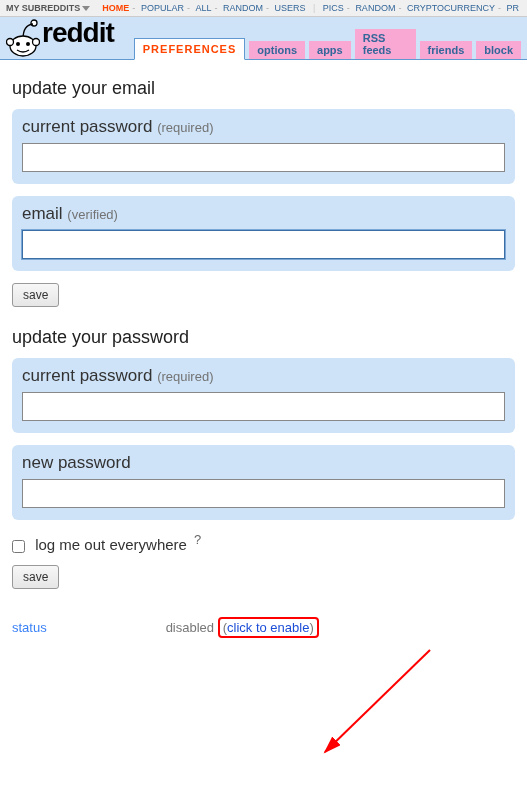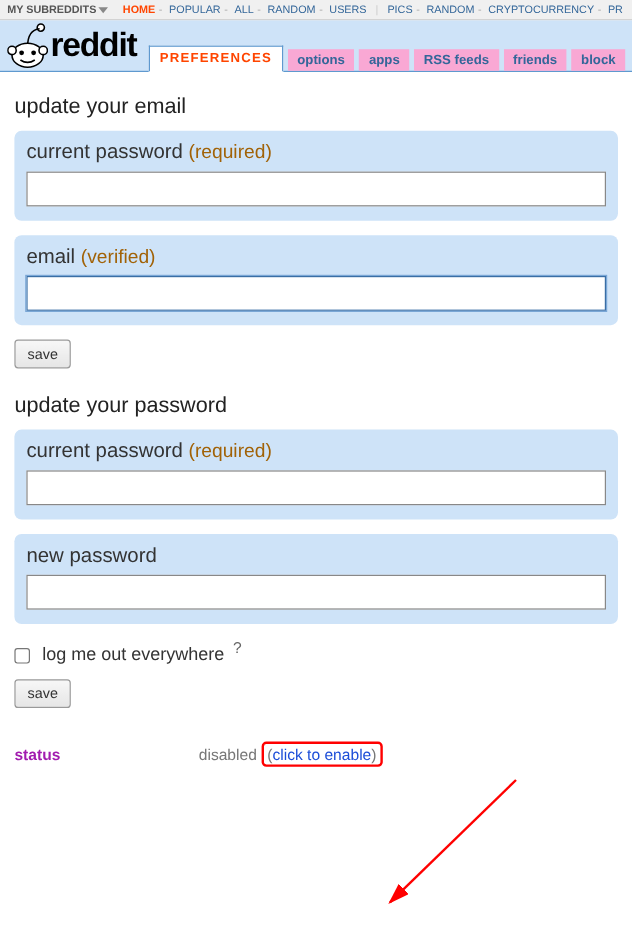--- a/index.html
+++ b/index.html
@@ -5,39 +5,39 @@
 *{box-sizing:border-box;margin:0;padding:0}
 body{font-family:verdana,arial,helvetica,sans-serif;font-size:12px;background:#fff;color:#000;width:527px;overflow:hidden}
 .topbar{background:#f0f0f0;border-bottom:1px solid #ccc;font-size:9px;padding:3px 6px;color:#888;white-space:nowrap}
 .topbar .lbl{font-weight:bold;color:#555}
 .topbar a{color:#369;text-decoration:none;margin:0 2px}
 .topbar a.hot{color:#ff4500;font-weight:bold}
 .topbar .sep{color:#aaa;margin:0 1px}
 .topbar .pipe{color:#ccc;margin:0 3px}
 .drop{display:inline-block;width:0;height:0;border-left:4px solid transparent;border-right:4px solid transparent;border-top:5px solid #888;vertical-align:middle;margin-left:2px}
 .header{background:#cee3f8;border-bottom:1px solid #5f99cf;padding:2px 6px 0 6px;display:flex;align-items:flex-end}
-.logo{display:flex;align-items:center;margin-right:8px}
+.logo{display:flex;align-items:flex-start;margin-right:20px}
 .logo svg{display:block}
 .wordmark{font-family:verdana,sans-serif;font-size:28px;font-weight:bold;color:#000;line-height:1;margin-bottom:3px;margin-left:2px;letter-spacing:-1px}
 .tabs{display:flex;align-items:flex-end;margin-left:auto;gap:4px}
 .tabs .active{background:#fff;border:1px solid #5f99cf;border-bottom:1px solid #fff;padding:4px 8px;font-size:11px;font-weight:bold;color:#ff4500;text-transform:uppercase;position:relative;top:1px;letter-spacing:1px}
 .tabs a{background:#f9a8d4;padding:3px 8px;font-size:11px;color:#369;text-decoration:none;font-weight:bold}
 .main{padding:12px}
 h1{font-size:18px;font-weight:normal;color:#222;margin:6px 0 10px}
 .field{background:#cee3f8;border-radius:6px;padding:8px 10px 12px;margin-bottom:12px}
 .field-label{font-size:17px;color:#333;margin-bottom:6px}
-.field-label .hint{color:#a16207;font-size:16px}
+.field-label .hint{color:#737373;font-size:13px}
 .field input[type=text],.field input[type=password],.field input[type=email]{width:100%;padding:6px;font-size:13px;border:1px solid #888;background:#fff}
 .field.focus input{border:1px solid #3a6ea5;outline:1px solid #7aa7d6}
 .btn{background:linear-gradient(#f7f7f7,#e6e6e6);border:1px solid #999;border-radius:3px;padding:4px 10px;font-size:12px;color:#333;cursor:pointer;margin-bottom:14px}
 .chkrow{margin:8px 0 12px;font-size:15px;color:#333}
 .chkrow input{margin-right:6px;vertical-align:middle}
 .q{color:#666;font-size:13px;vertical-align:super;margin-left:3px}
 .status-row{font-size:13px;color:#777;margin-top:14px}
-.status-row .slabel{font-weight:bold;color:#a21caf;display:inline-block;width:150px}
+.status-row .slabel{font-weight:normal;color:#3b82f6;display:inline-block;width:150px}
 .status-row .enable{color:#1d4ed8;text-decoration:none}
 .redbox{border:2px solid #f00;border-radius:4px;padding:1px 3px;display:inline-block}
 .arrow{position:absolute;pointer-events:none}
 </style>
 </head>
 <body>
 
 <div class="topbar">
   <span class="lbl">MY SUBREDDITS</span><span class="drop"></span>
   &nbsp;&nbsp;

